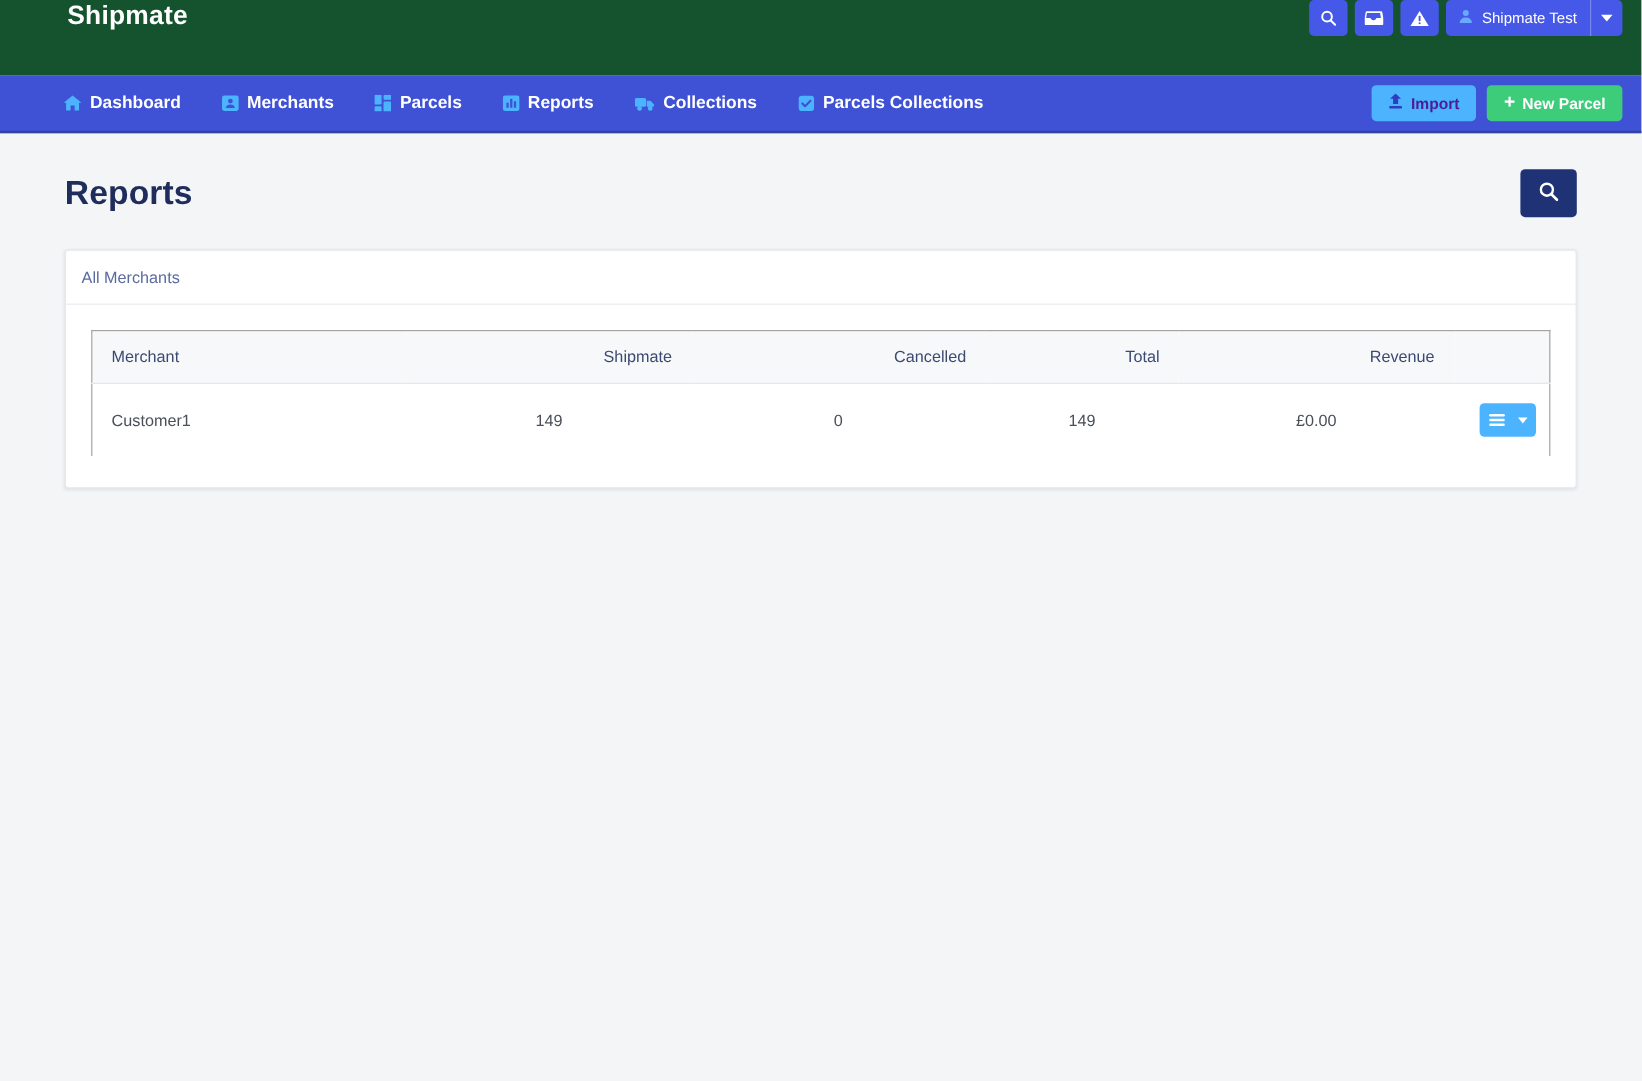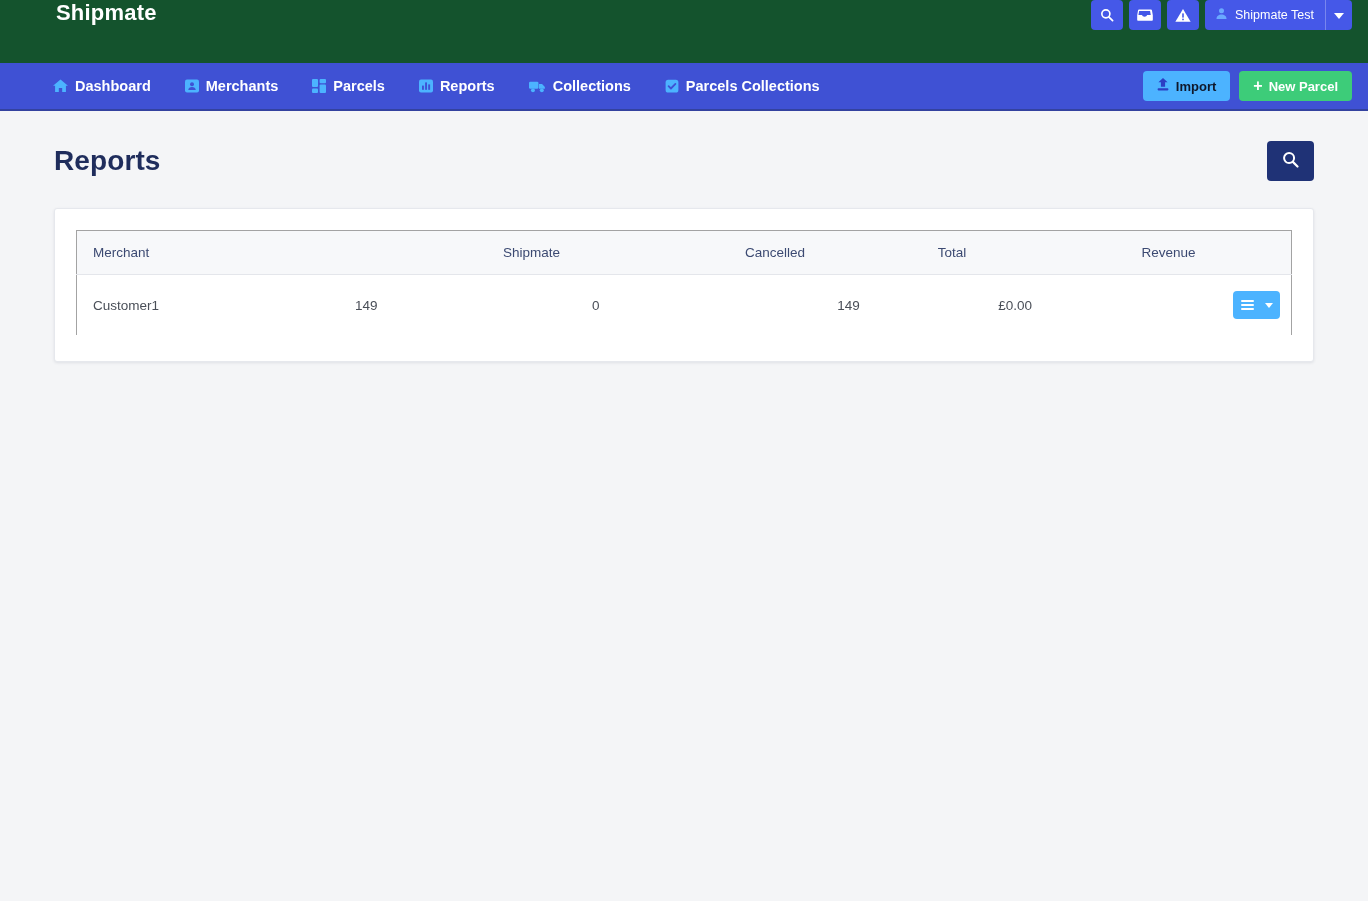--- a/index.html
+++ b/index.html
@@ -100,21 +100,21 @@
     font-size: 14.5px;
     font-weight: bold;
     text-decoration: none;
     cursor: pointer;
     white-space: nowrap;
   }
   .nav-item .nav-ico { display: flex; align-items: center; }
   .nav-right { display: flex; align-items: center; gap: 9px; }
   .btn-import {
     background: #4cb3ff;
-    color: #0f172a;
+    color: #4c1d95;
     border: none;
     border-radius: 4px;
     height: 30px;
     padding: 0 14px;
     display: flex;
     align-items: center;
     gap: 7px;
     font-size: 13px;
     font-weight: bold;
     font-family: "Liberation Sans", sans-serif;
@@ -201,21 +201,21 @@
     padding: 14px 16px;
     text-align: right;
     white-space: nowrap;
   }
   table.report-table thead th.col-merchant { text-align: left; }
   table.report-table thead th.col-actions { width: 80px; }
   table.report-table tbody td {
     color: #4a4f58;
     font-size: 13.5px;
     padding: 16px 16px;
-    text-align: left;
+    text-align: center;
     border-bottom: 1px solid transparent;
     white-space: nowrap;
   }
   table.report-table tbody td.col-merchant { text-align: left; }
   table.report-table tbody td.col-actions {
     text-align: right;
     padding-right: 11px;
   }
   .action-btn {
     display: inline-flex;
@@ -411,20 +411,23 @@
       <span>
         <svg width="17" height="17" viewBox="0 0 18 18" fill="none">
           <circle cx="7.5" cy="7.5" r="5.3" stroke="#ffffff" stroke-width="2.1"></circle>
           <line x1="11.5" y1="11.5" x2="16.4" y2="16.4" stroke="#ffffff" stroke-width="2.3" stroke-linecap="round"></line>
         </svg>
       </span>
     </button>
   </div>
 
   <div class="card">
+    <div class="card-head">
+      <a class="card-head-link">All Merchants</a>
+    </div>
 
     <div class="card-body">
       <table class="report-table">
         <thead>
           <tr>
             <th class="col-merchant">Merchant</th>
             <th class="col-requested">Shipmate</th>
             <th class="col-cancelled">Cancelled</th>
             <th class="col-total">Total</th>
             <th class="col-revenue">Revenue</th>

